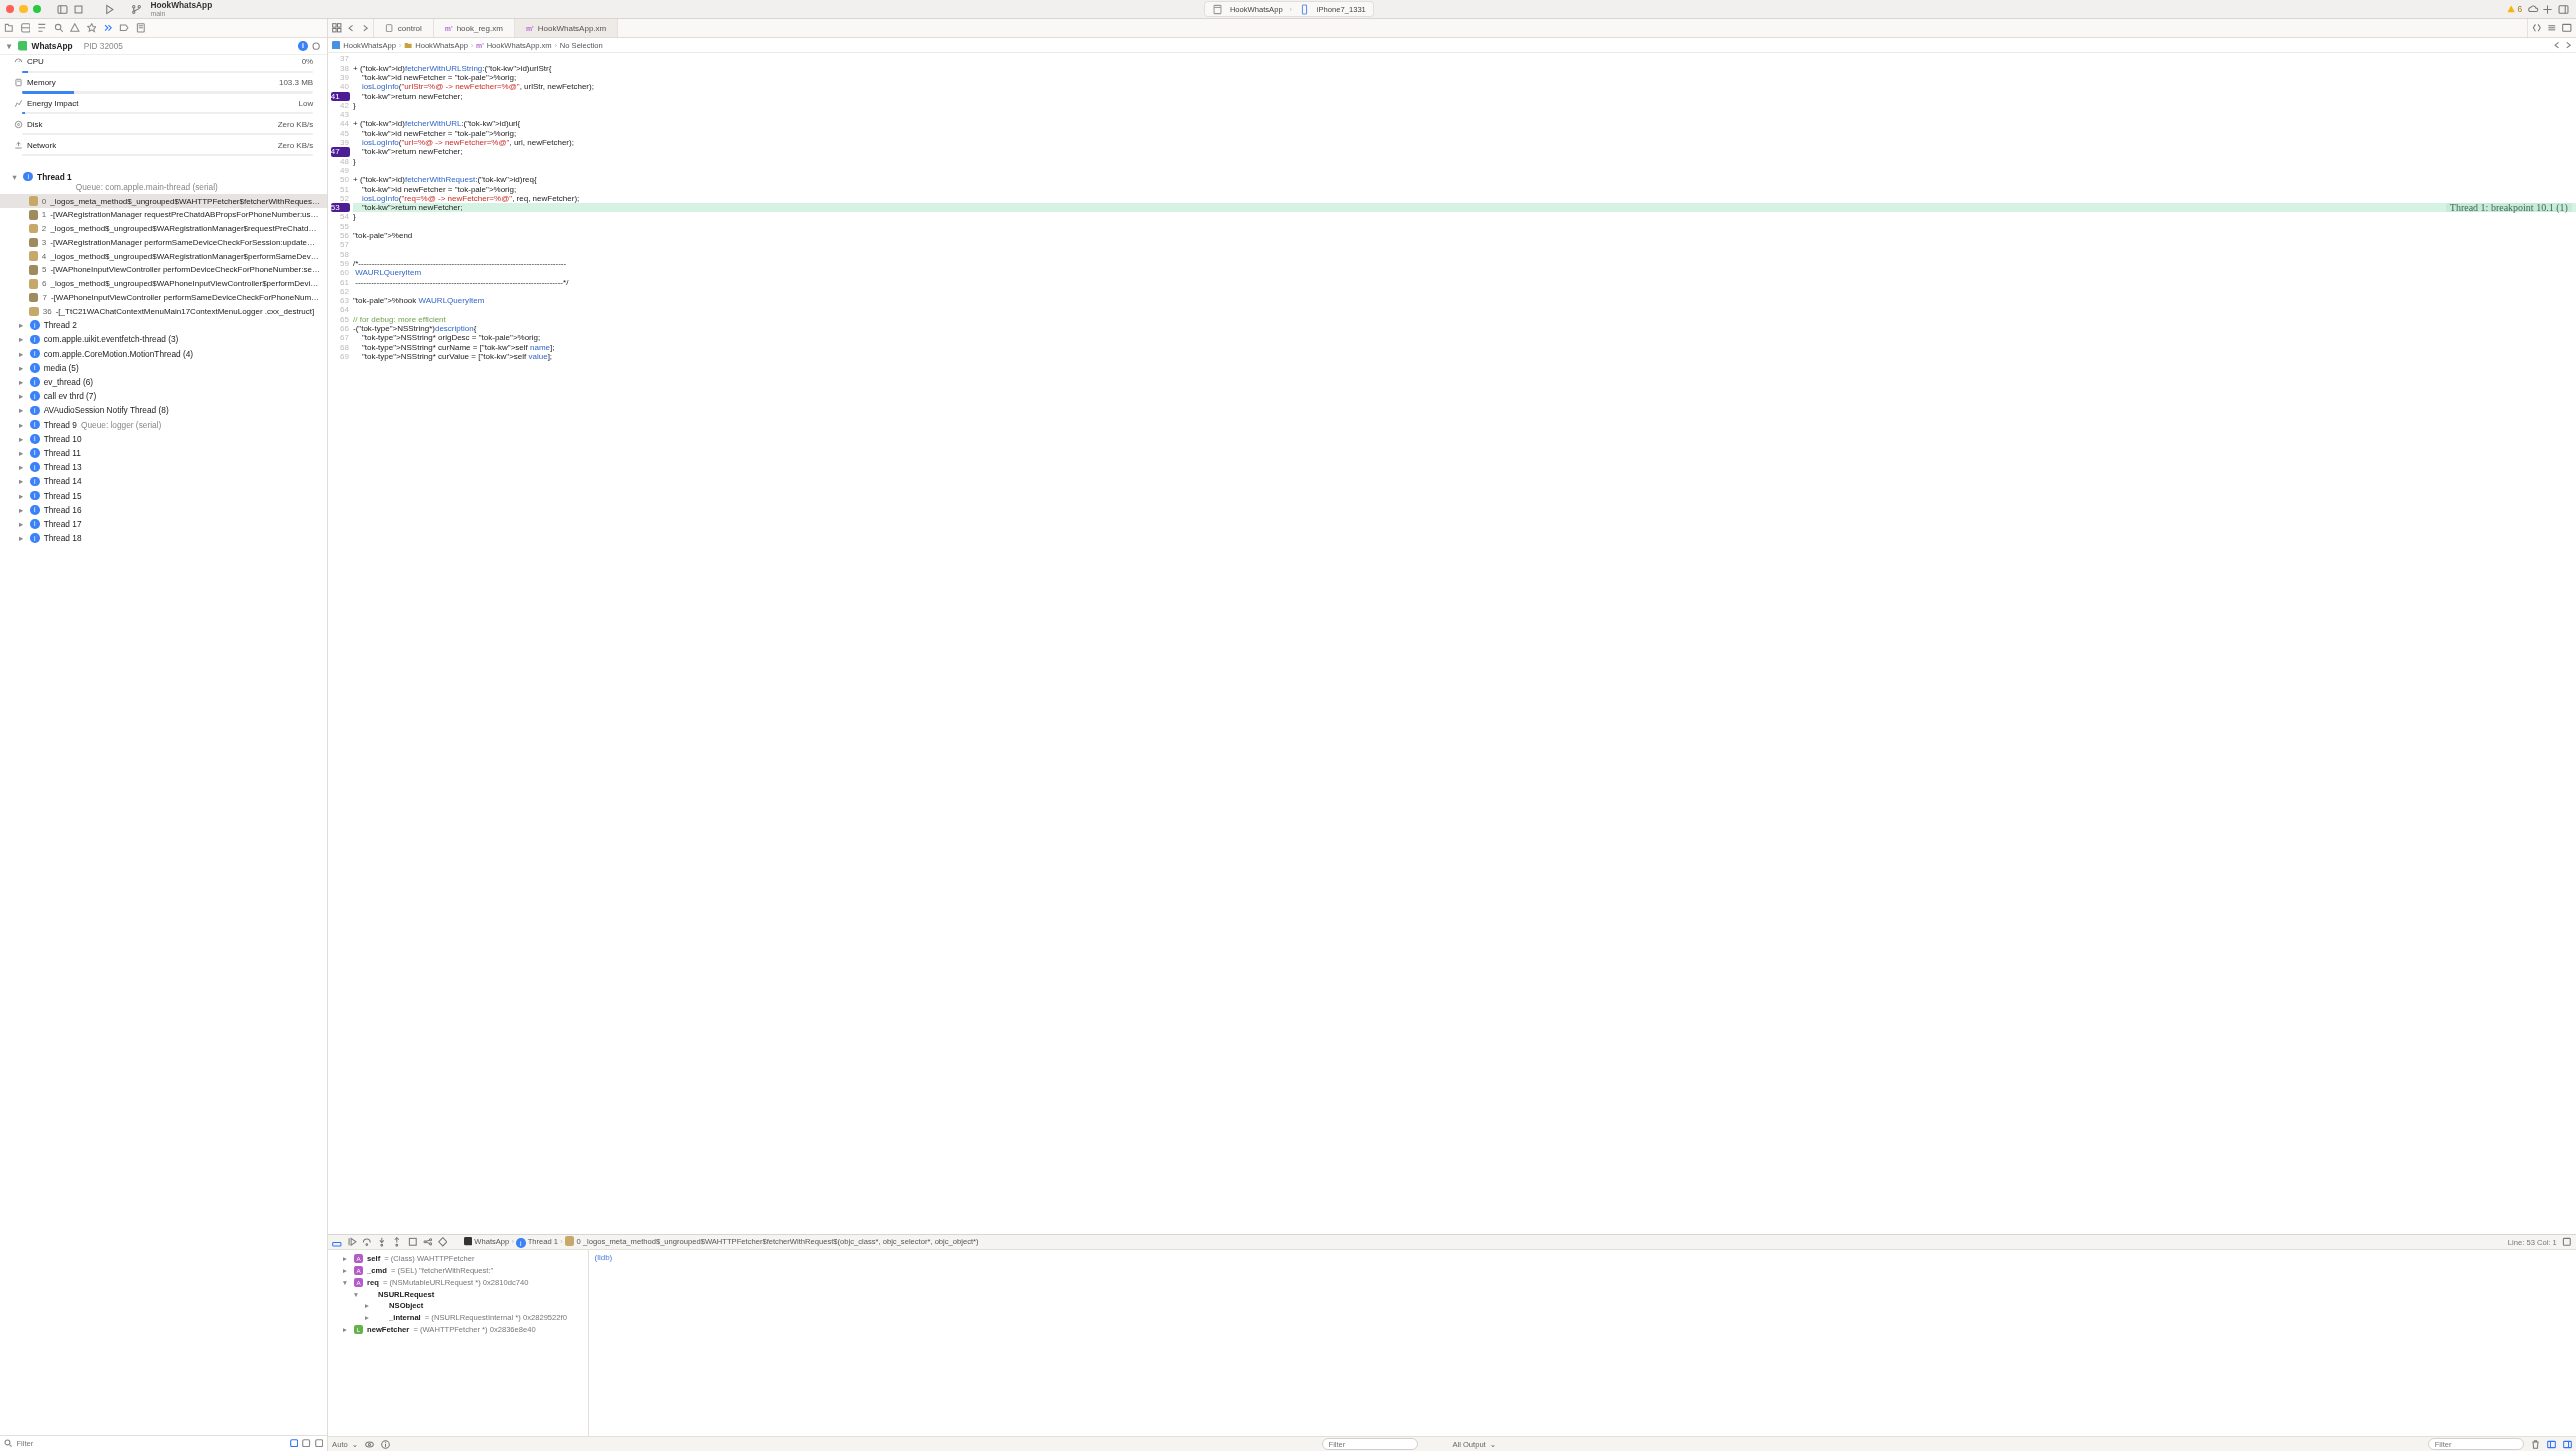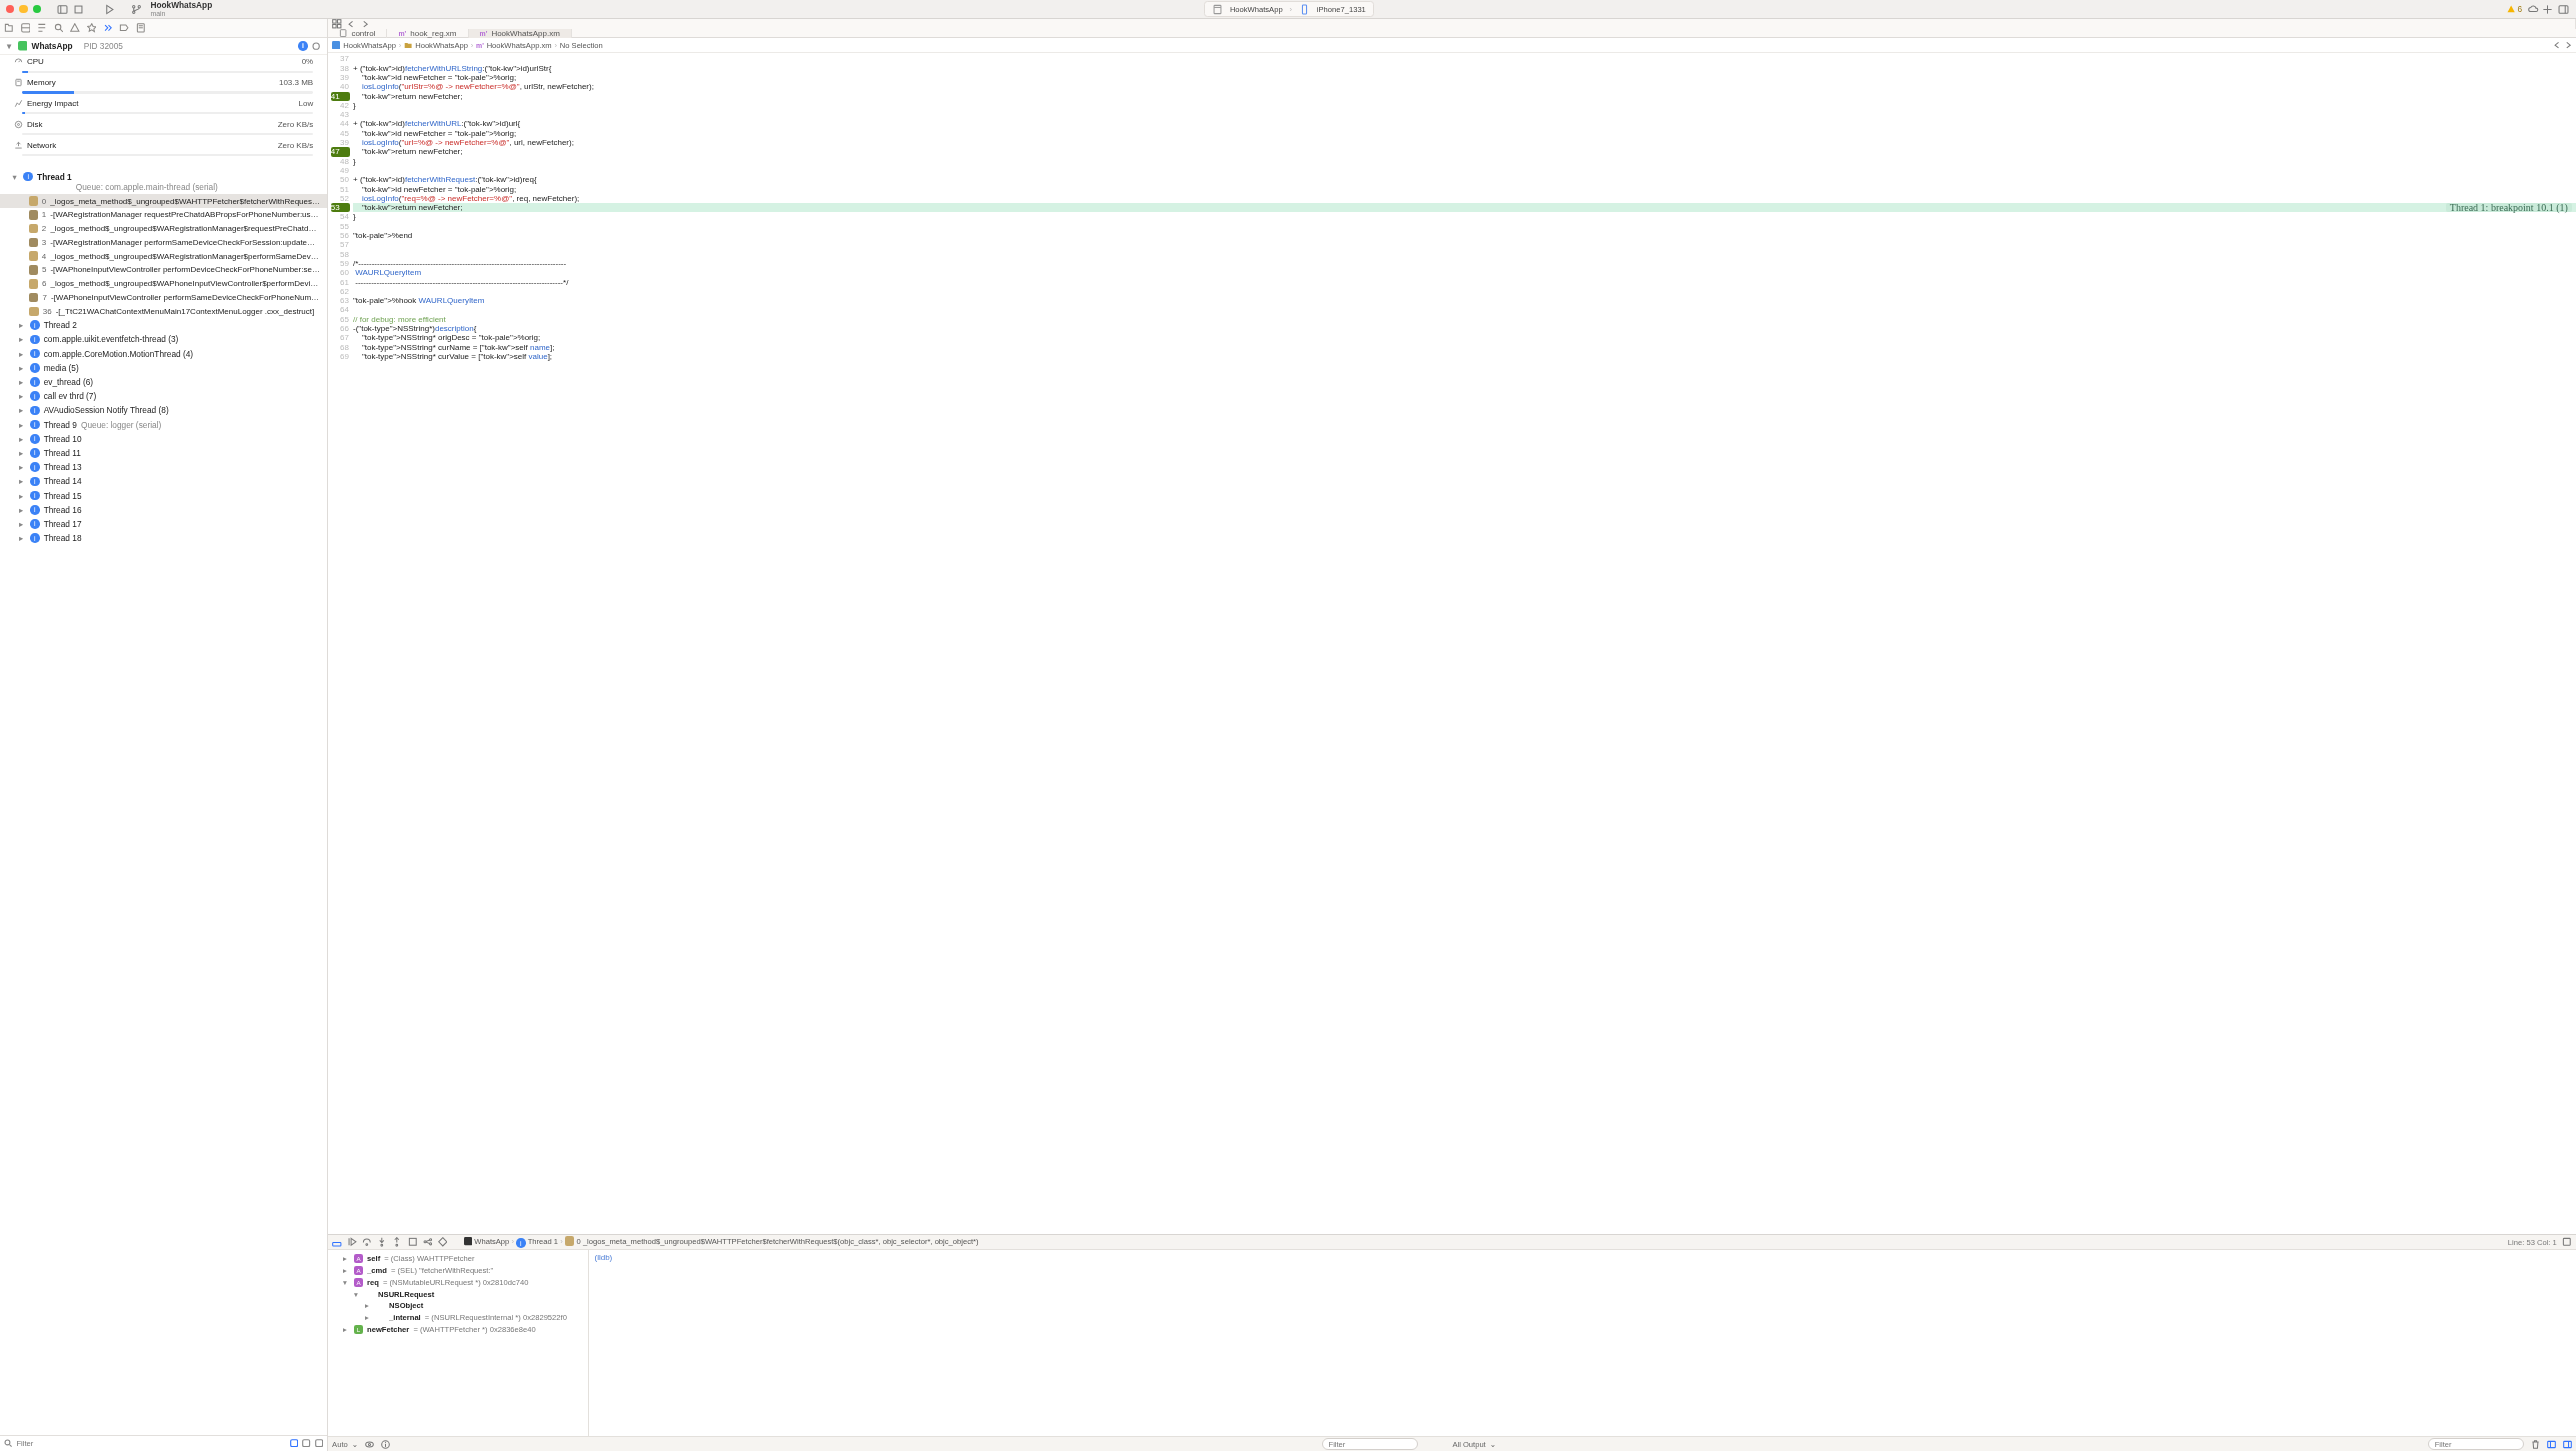--- a/index.html
+++ b/index.html
@@ -74,39 +74,39 @@
 .pill-icon { width:8.3px;height:8.3px;fill:none;stroke:#888;stroke-width:1.6;}
 .nav-filter {
   height:16.5px;border-top:0.7px solid #e2dfdc;display:flex;align-items:center;padding:0 4.1px;gap:4.1px;color:#999;
 }
 .nav-filter input { border:none;flex:1;font-size:7.6px;outline:none;background:transparent; }
 
 
 .right-pane { flex:1; display:flex; flex-direction:column; min-width:0; }
 
 
-.tabbar { height:19px;background:#faf8f6;border-bottom:0.7px solid #dedbd8;display:flex;align-items:stretch;flex-direction:column;}
+.tabbar { height:19px;background:#faf8f6;border-bottom:0.7px solid #dedbd8;display:flex;align-items:stretch;}
 .tabbar .tb-left-ctrls { display:flex;align-items:center;padding:0 4.1px;gap:5.5px;border-right:0.7px solid #e4e1de;}
 .tab-item {
   display:flex;align-items:center;padding:0 11px;border-right:0.7px solid #e4e1de;font-size:8px;gap:4.1px;color:#555;
   cursor:pointer;
 }
 .tab-item.active { background:#eeeae6; }
 .tabbar-spacer { flex:1; }
 
 
 .jumpbar { height:15px;background:#fff;border-bottom:0.7px solid #eceae7;display:flex;align-items:center;padding:0 4.1px;font-size:7.6px;color:#555;gap:2.8px;}
 .jumpbar .seg { display:flex;align-items:center;gap:2.8px;}
 .sep { color:#bbb; }
 
 
 .editor { flex:1; display:flex; overflow:auto; font-family: "SF Mono", Menlo, monospace; font-size:8px; line-height:9.3px; background:#fff; }
 .gutter { width:25px;text-align:right;color:#bbb;padding:1.4px 4.1px 0 0;user-select:none;}
 .gutter .ln { height:9.3px; }
-.gutter .bp { background:#4d7c0f;color:#fff;border-radius:2.1px;margin-left:2.8px;padding-right:19px;}
+.gutter .bp { background:#4c1d95;color:#fff;border-radius:2.1px;margin-left:2.8px;padding-right:19px;}
 .code { flex:1;padding-top:1.4px; white-space:pre; position:relative;}
 .code .line { height:9.3px;}
 .code .hl { background:#d5f2e3; position:relative;}
 .code .hl .bp-label {
   position:absolute; right:4.1px; top:0; background:#c9ead9; color:#3a6b53;
   font-family:-apple-system; font-size:10px; padding:0 4.1px; border-radius:2.1px;
 } .tok-str{color:#c92b27;} .tok-id{color:#3066c9;} .tok-cmt{color:#70a253;}
 
 
 .debug-area { height:217px; display:flex; flex-direction:column; border-top:0.7px solid #d8d5d2;}

